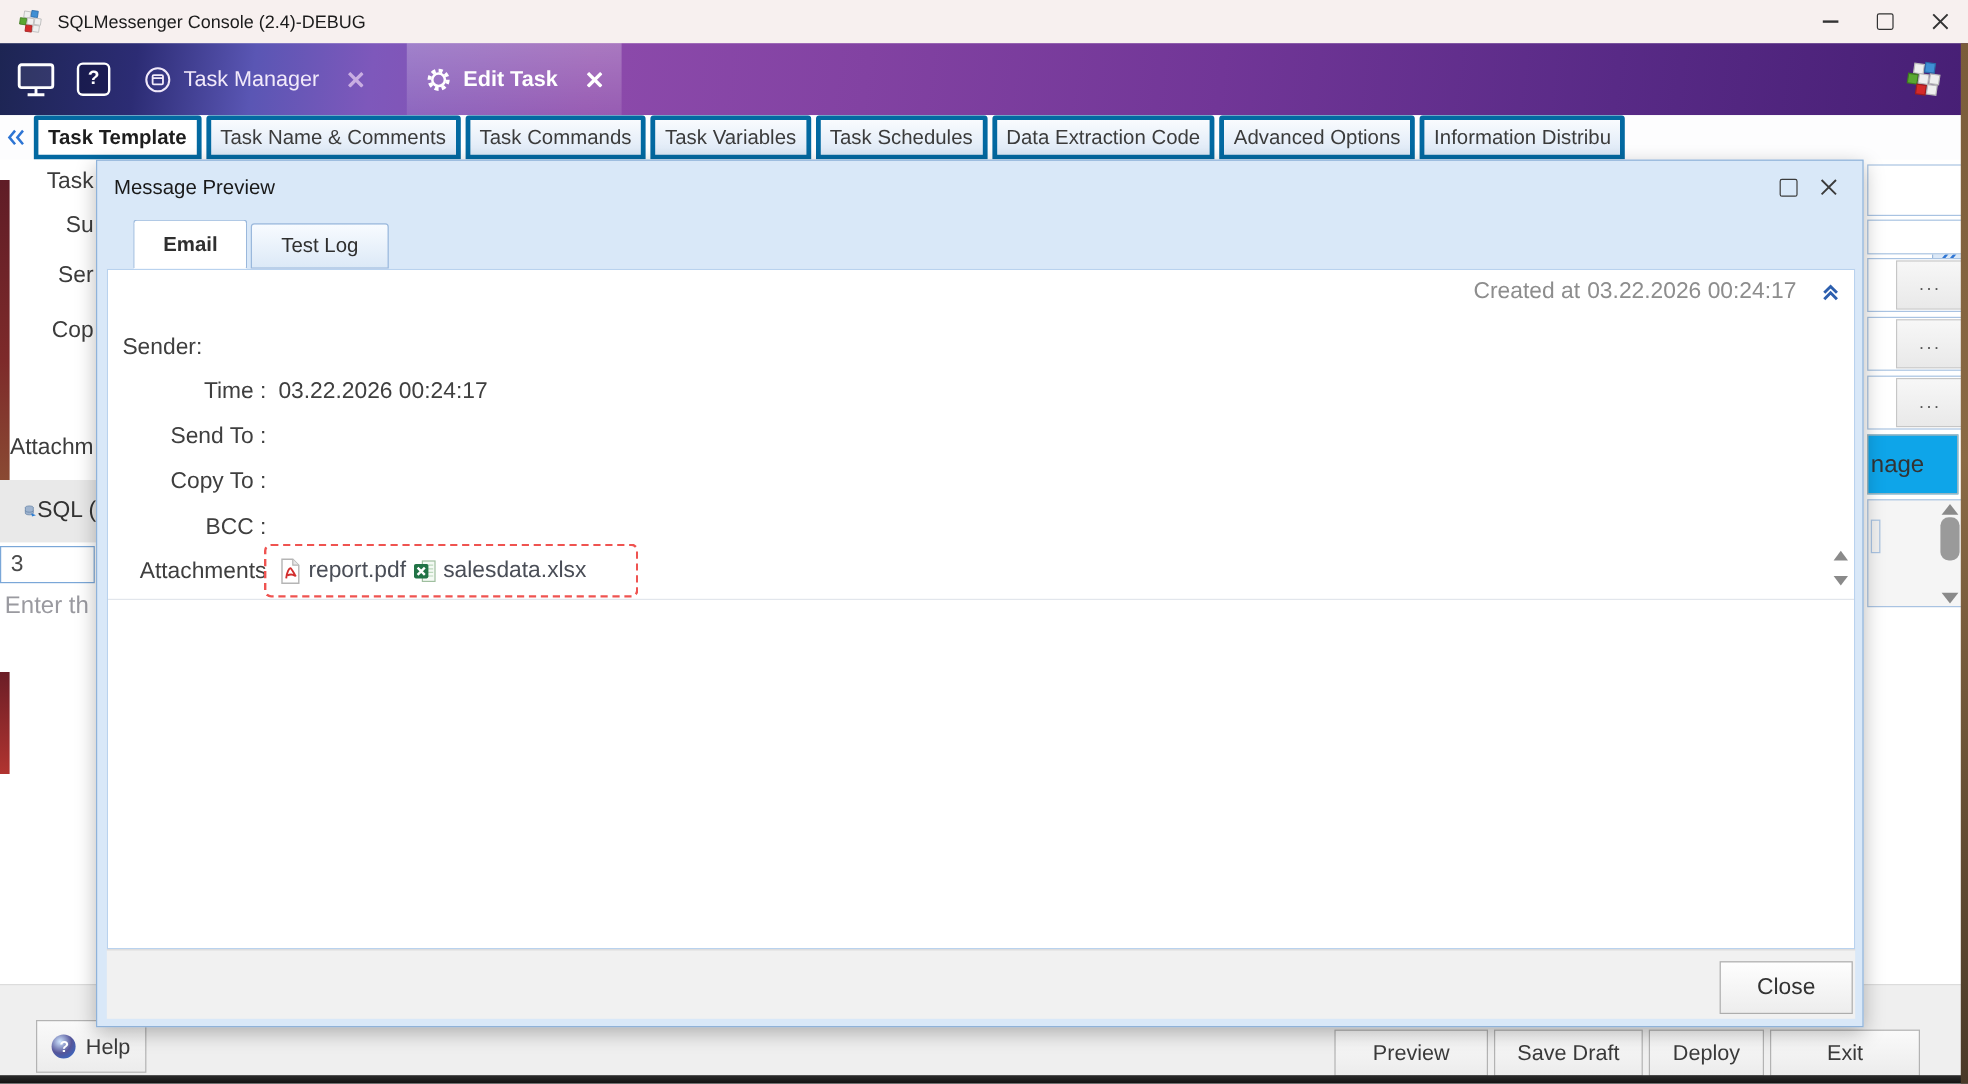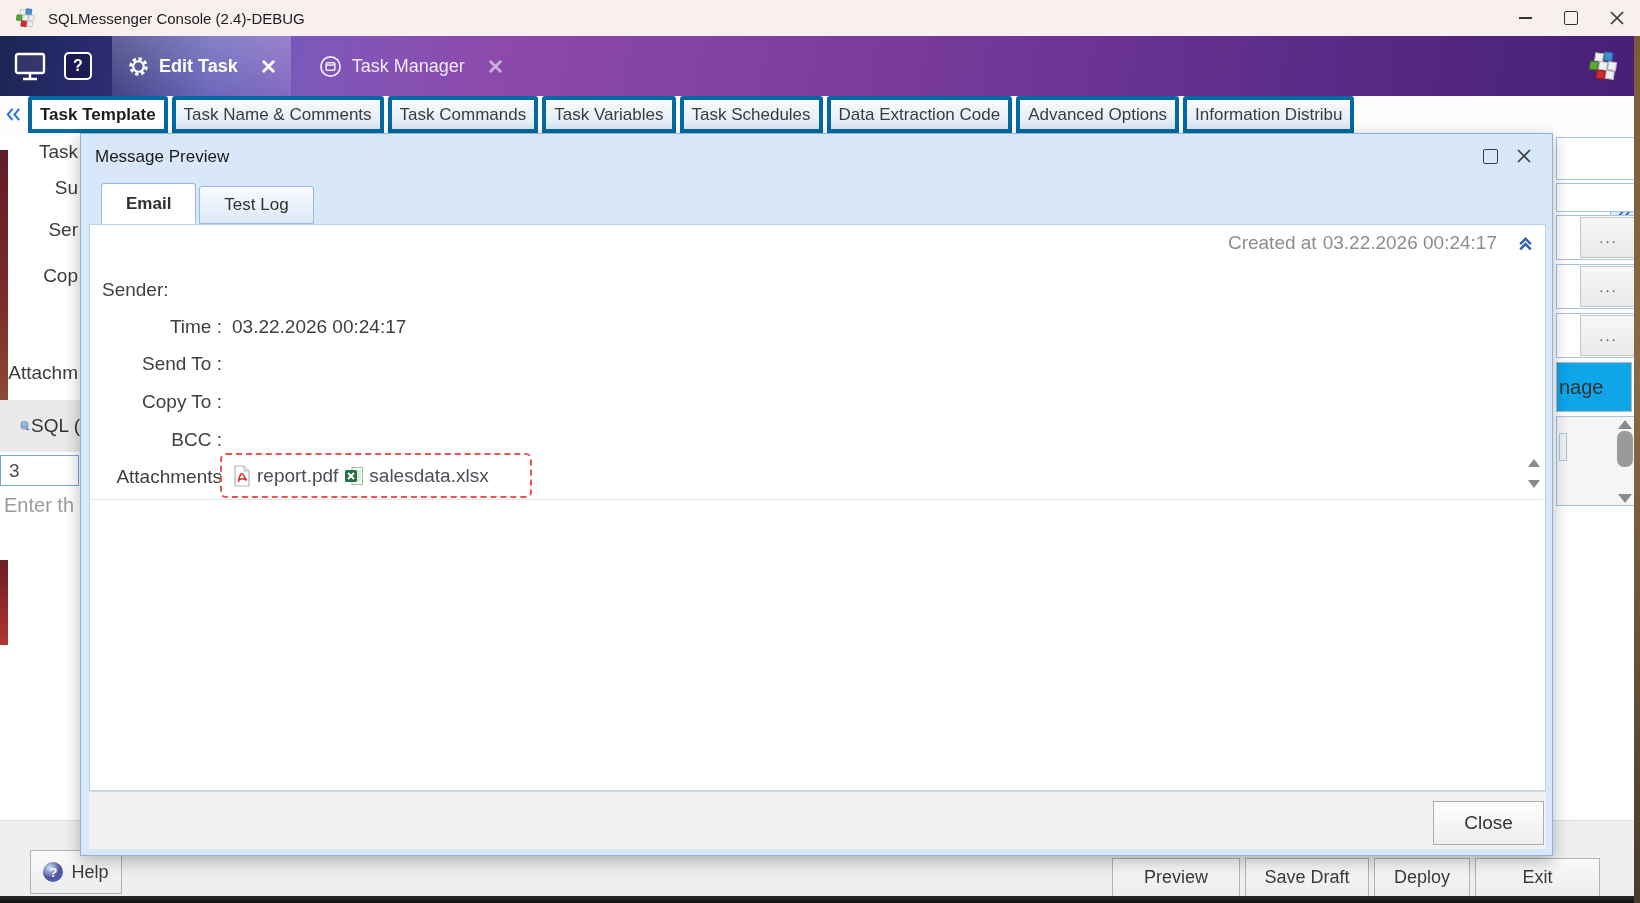--- a/index.html
+++ b/index.html
@@ -65,21 +65,21 @@
     color:#fff;font-size:13px;font-weight:bold;display:flex;align-items:center;justify-content:center;}
   .darkstrip{left:0;top:896px;width:1640px;height:7px;background:linear-gradient(#2c2c2c,#101010);}
   .edgestrip{left:1634px;top:36px;width:6px;height:867px;background:linear-gradient(#7a5c3a,#8a6a45 40%,#4a3a28);}
 
   
   .dialog{left:80px;top:133px;width:1473px;height:723px;background:#d9e8f8;border:1px solid #8fb2d9;
     box-sizing:border-box;box-shadow:0 5px 16px rgba(0,0,0,.28);}
   .dlg-header{position:absolute;left:0;top:0;width:100%;height:46px;display:flex;align-items:center;}
   .dlg-title{font-size:17px;color:#1a1a1a;margin-left:14px;}
   .dlg-hbtn{position:absolute;top:8px;width:28px;height:28px;display:flex;align-items:center;justify-content:center;}
-  .dlg-tabs{position:absolute;left:8px;top:46px;width:100%;height:44px;display:flex;align-items:flex-end;padding-left:12px;box-sizing:border-box;gap:3px;}
+  .dlg-tabs{position:absolute;left:18px;top:46px;width:100%;height:44px;display:flex;align-items:flex-end;padding-left:12px;box-sizing:border-box;gap:3px;}
   .dlg-tab{box-sizing:border-box;border:1px solid #9ab8dc;border-radius:3px 3px 0 0;background:linear-gradient(#f8fbff,#dce9f7);
     color:#2f2f2f;font-size:17px;height:38px;display:flex;align-items:center;justify-content:center;padding:0 24px;}
   .dlg-tab.active{background:#fff;font-weight:bold;height:41px;border-bottom:1px solid #fff;position:relative;z-index:3;}
   .dlg-content{position:absolute;left:8px;top:90px;width:1457px;height:567px;background:#fff;border:1px solid #b9d2ee;box-sizing:border-box;}
   .created-row{position:absolute;right:48px;top:7px;font-size:19px;color:#8d8d8d;display:flex;gap:6px;}
   .lbl{position:absolute;left:12px;width:120px;text-align:right;font-size:19px;color:#3f3f3f;white-space:nowrap;}
   .val{position:absolute;font-size:19px;color:#3f3f3f;white-space:nowrap;}
   .attach-box{position:absolute;left:130px;top:228px;width:312px;height:45px;box-sizing:border-box;
     border:2px dashed #ef5350;border-radius:6px;display:flex;align-items:center;padding:0 10px;gap:6px;}
   .attach-item{display:flex;align-items:center;gap:5px;font-size:19px;color:#4a4e57;}
@@ -128,39 +128,39 @@
 <div class="abs purplebar">
   <div class="pb-left">
     <span>
       <svg width="32" height="30" viewBox="0 0 32 30">
           <rect x="2" y="3" width="28" height="19" rx="2" fill="rgba(255,255,255,.08)" stroke="#fff" stroke-width="2.4"></rect>
           <path d="M16 22 V27 M9 28 H23" stroke="#fff" stroke-width="2.4"></path>
         </svg>
     </span>
     <span class="help-sq">?</span>
   </div>
-  <div class="doctab active" style="margin-left:20px">
-    <svg width="21" height="21" viewBox="0 0 20 20">
-      <circle cx="10" cy="10" r="7.3" fill="none" stroke="#fff" stroke-width="3" stroke-dasharray="3.2 2.5"></circle>
-      <circle cx="10" cy="10" r="5" fill="none" stroke="#fff" stroke-width="2"></circle>
-    </svg>
-    <span>Edit Task</span>
-    <svg class="x" width="13" height="13" viewBox="0 0 14 14">
-        <path d="M1 1 L13 13 M13 1 L1 13" stroke="#fff" stroke-width="3"></path>
-      </svg>
-  </div>
   <div class="doctab" style="margin-left:12px">
     <svg width="23" height="23" viewBox="0 0 24 24">
       <circle cx="12" cy="12" r="10" fill="none" stroke="#f1e9fa" stroke-width="1.8"></circle>
       <rect x="7.5" y="8" width="9" height="8" rx="1" fill="none" stroke="#f1e9fa" stroke-width="1.6"></rect>
       <path d="M7.5 10.5 H16.5" stroke="#f1e9fa" stroke-width="1.6"></path>
     </svg>
     <span>Task Manager</span>
     <svg class="x" width="13" height="13" viewBox="0 0 14 14">
         <path d="M1 1 L13 13 M13 1 L1 13" stroke="#c9aee2" stroke-width="3"></path>
+      </svg>
+  </div>
+  <div class="doctab active" style="margin-left:20px">
+    <svg width="21" height="21" viewBox="0 0 20 20">
+      <circle cx="10" cy="10" r="7.3" fill="none" stroke="#fff" stroke-width="3" stroke-dasharray="3.2 2.5"></circle>
+      <circle cx="10" cy="10" r="5" fill="none" stroke="#fff" stroke-width="2"></circle>
+    </svg>
+    <span>Edit Task</span>
+    <svg class="x" width="13" height="13" viewBox="0 0 14 14">
+        <path d="M1 1 L13 13 M13 1 L1 13" stroke="#fff" stroke-width="3"></path>
       </svg>
   </div>
   <div class="pb-logo">
     <svg width="36" height="36" viewBox="0 0 36 36">
       <g transform="rotate(8 18 18)">
         <rect x="8" y="6" width="8" height="8" fill="#efefef" stroke="#b9b9b9"></rect>
         <rect x="17" y="4" width="8" height="8" fill="#3f8fd4" stroke="#2a6aa8"></rect>
         <rect x="4" y="15" width="8" height="8" fill="#5aa832" stroke="#3d7a1f"></rect>
         <rect x="13" y="14" width="8" height="8" fill="#efefef" stroke="#b9b9b9"></rect>
         <rect x="22" y="13" width="8" height="8" fill="#efefef" stroke="#b9b9b9"></rect>

